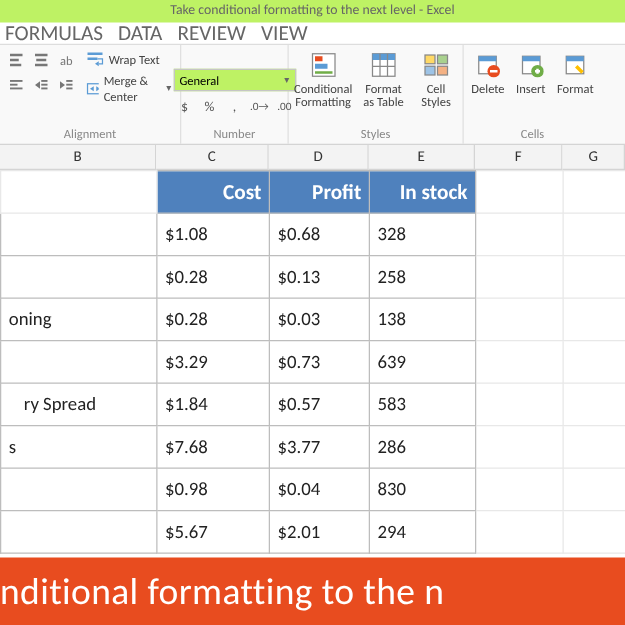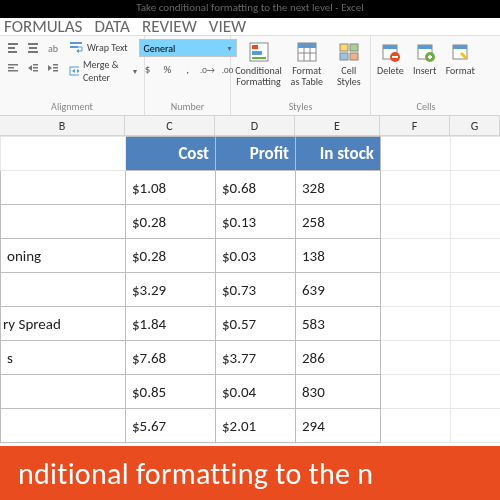--- a/index.html
+++ b/index.html
@@ -7,21 +7,21 @@
     font-family: "Segoe UI", Calibri, sans-serif;
     font-size: 11px;
     background: #fff;
     width: 500px;
     height: 500px;
     overflow: hidden;
     position: relative;
   }
   .titlebar {
     height: 18px;
-    background: #000000;
+    background: #bef264;
     text-align: center;
     font-size: 11px;
     color: #666;
     padding-top: 1px;
   }
   .tabstrip {
     display: flex;
     gap: 12px;
     padding: 0 4px;
     font-size: 17px;
@@ -63,24 +63,25 @@
   }
   .smallrow { display:flex; gap:2px; align-items:center; }
   .smallbtn {
     width:18px; height:18px; border:1px solid transparent;
     display:flex; align-items:center; justify-content:center;
     font-size:11px; color:#555; cursor:pointer;
   }
   .wrap-merge { display:flex; flex-direction:column; gap:2px; font-size:10px; color:#444;}
   .wm-item { display:flex; gap:4px; align-items:center; padding:1px 3px; cursor:pointer;}
   .ddbox {
-    height:18px; border:1px solid #c5c5c5; background:#7dd3fc;
+    height:18px; border:1px solid #c5c5c5; background:#bef264;
     font-size:10px; padding:1px 4px; display:flex; align-items:center;
     justify-content:space-between; gap:6px; cursor:pointer;
     min-width:70px;
+    margin-top:16px;
   }
   .ddbox .arrow { font-size:8px; color:#666; }
   .numfmt-row { display:flex; gap:2px; margin-top:3px;}
   .grid-area {
     position:relative;
     background:#fff;
   }
   .colheads {
     display:flex;
   }
@@ -120,21 +121,21 @@
   .banner {
     position:absolute;
     left:0; right:0; bottom:0;
     height:54px;
     background:#e84c1f;
     color:#fff;
     font-size:30px;
     font-weight:300;
     display:flex;
     align-items:center;
-    padding-left:18px;
+    padding-left:0;
     white-space:nowrap;
     overflow:hidden;
     letter-spacing:0.3px;
   }
   svg { display:block; }
 </style>
 </head>
 <body>
 
 <div class="titlebar">Take conditional formatting to the next level - Excel</div>
@@ -373,38 +374,38 @@
       </tr>
       <tr>
         <td></td>
         <td>$3.29</td>
         <td>$0.73</td>
         <td>639</td>
         <td class="outside"></td>
         <td class="outside"></td>
       </tr>
       <tr>
-        <td style="padding-left:2px">ry Spread</td>
+        <td style="padding-left:18px">ry Spread</td>
         <td>$1.84</td>
         <td>$0.57</td>
         <td>583</td>
         <td class="outside"></td>
         <td class="outside"></td>
       </tr>
       <tr>
         <td>s</td>
         <td>$7.68</td>
         <td>$3.77</td>
         <td>286</td>
         <td class="outside"></td>
         <td class="outside"></td>
       </tr>
       <tr>
         <td></td>
-        <td>$0.85</td>
+        <td>$0.98</td>
         <td>$0.04</td>
         <td>830</td>
         <td class="outside"></td>
         <td class="outside"></td>
       </tr>
       <tr>
         <td></td>
         <td>$5.67</td>
         <td>$2.01</td>
         <td>294</td>

